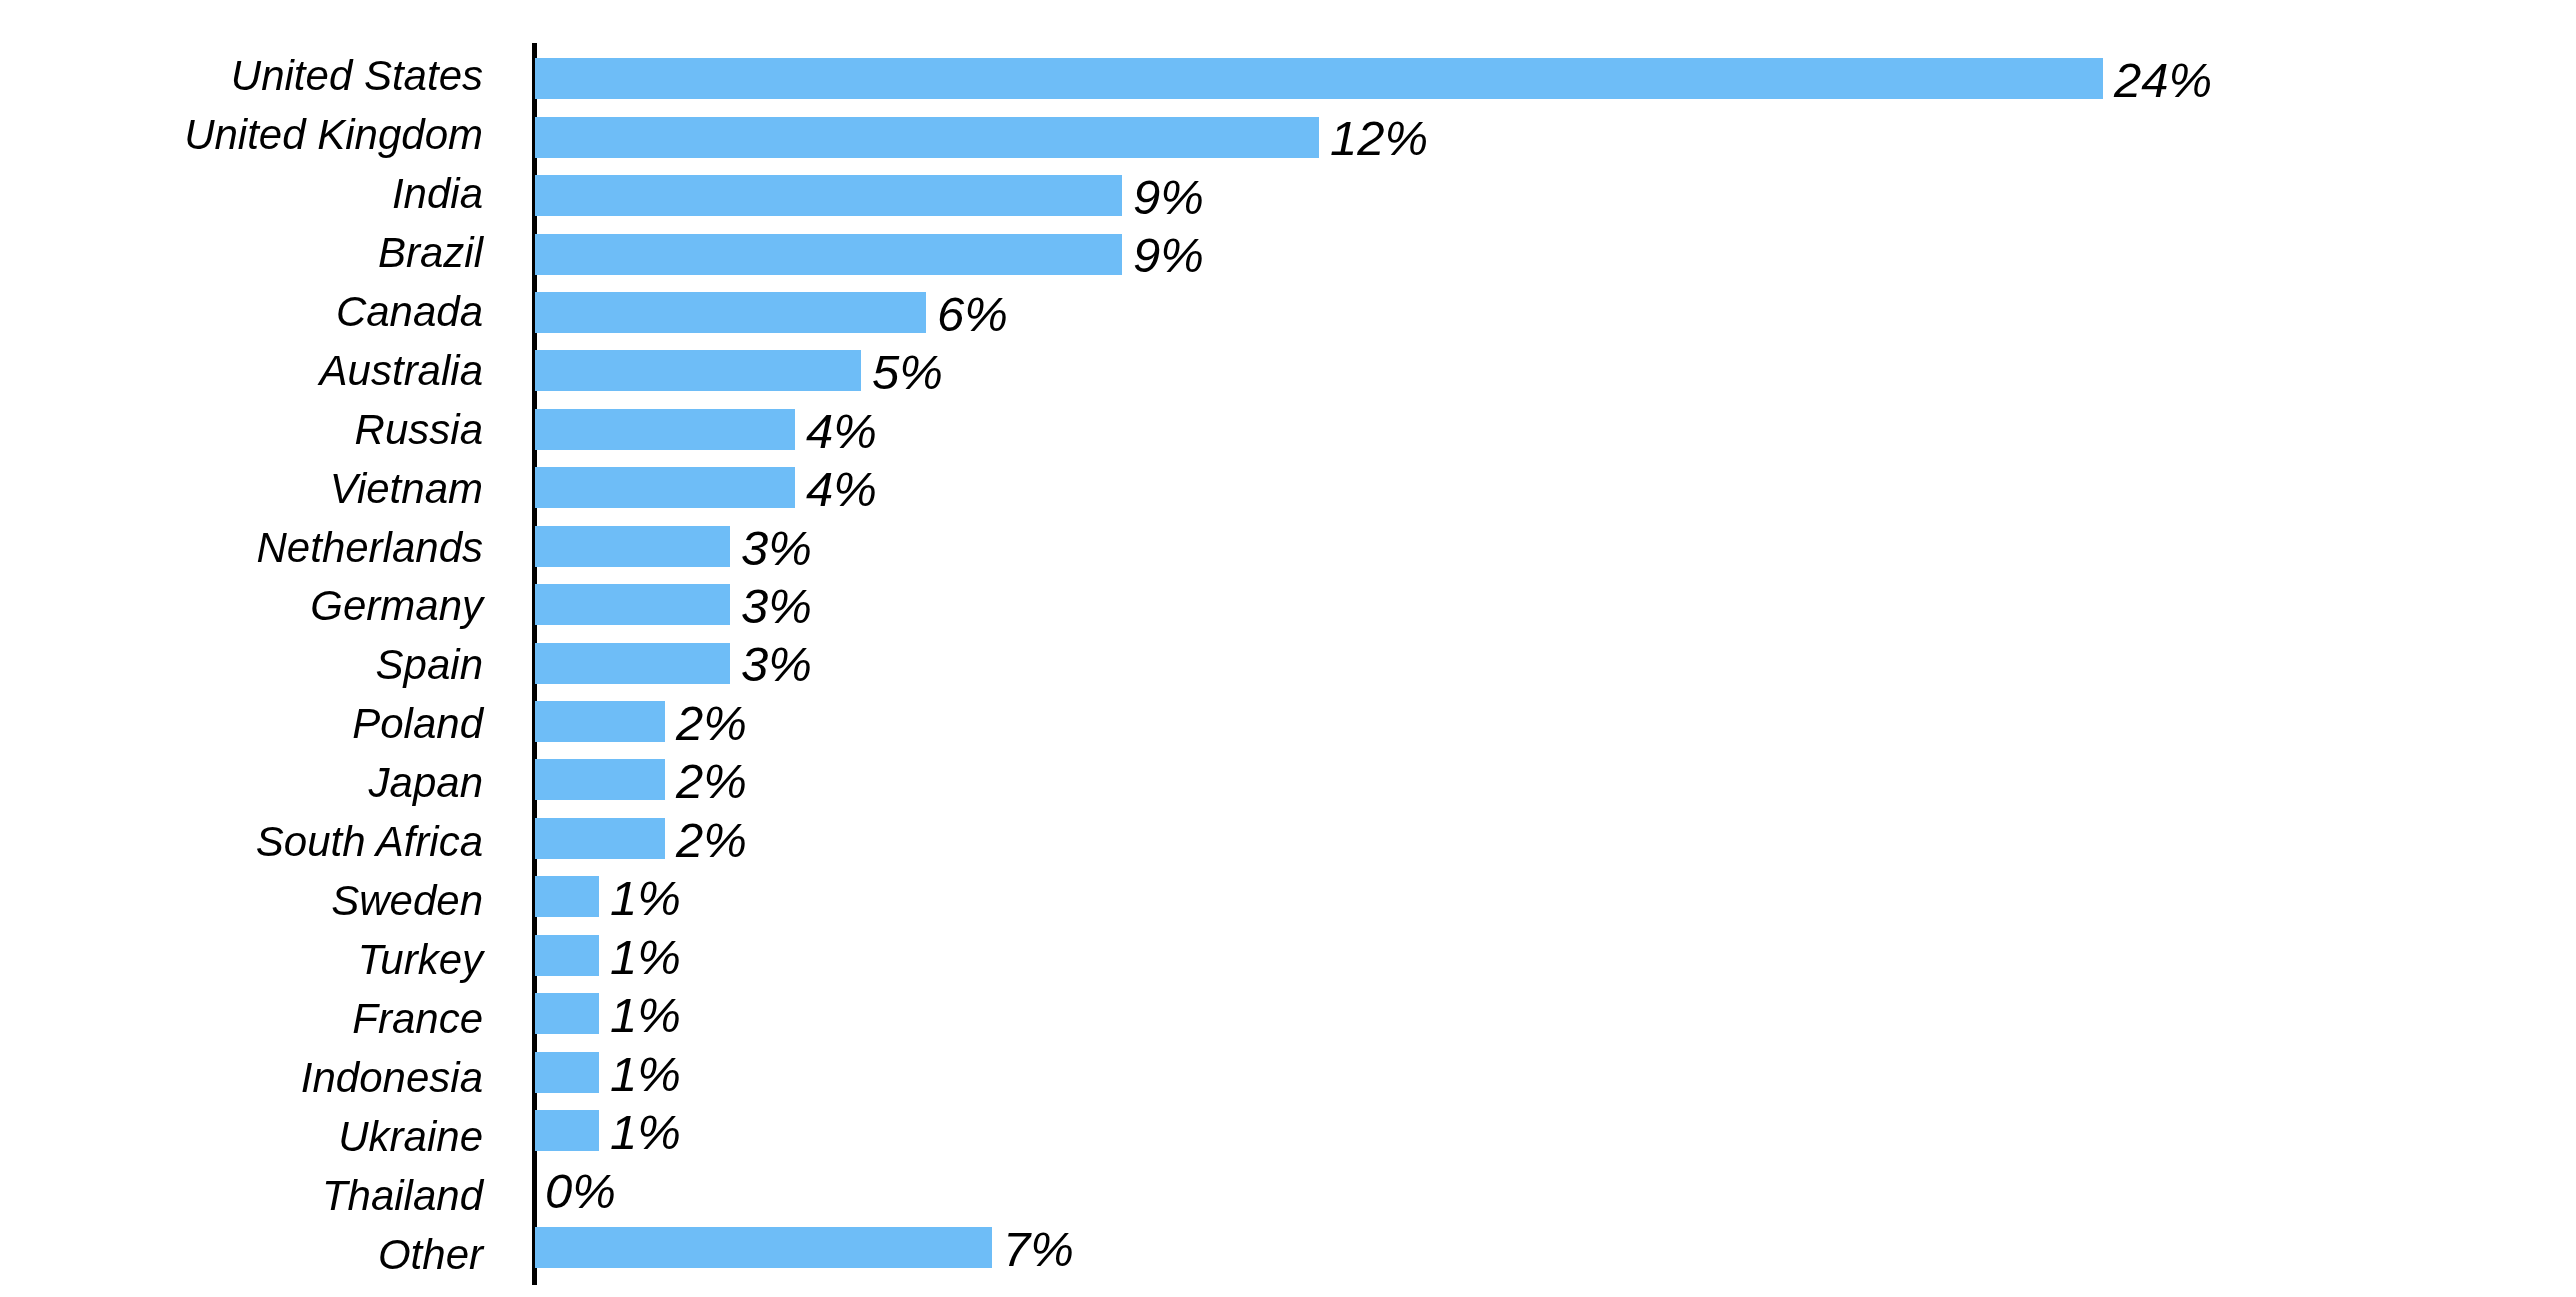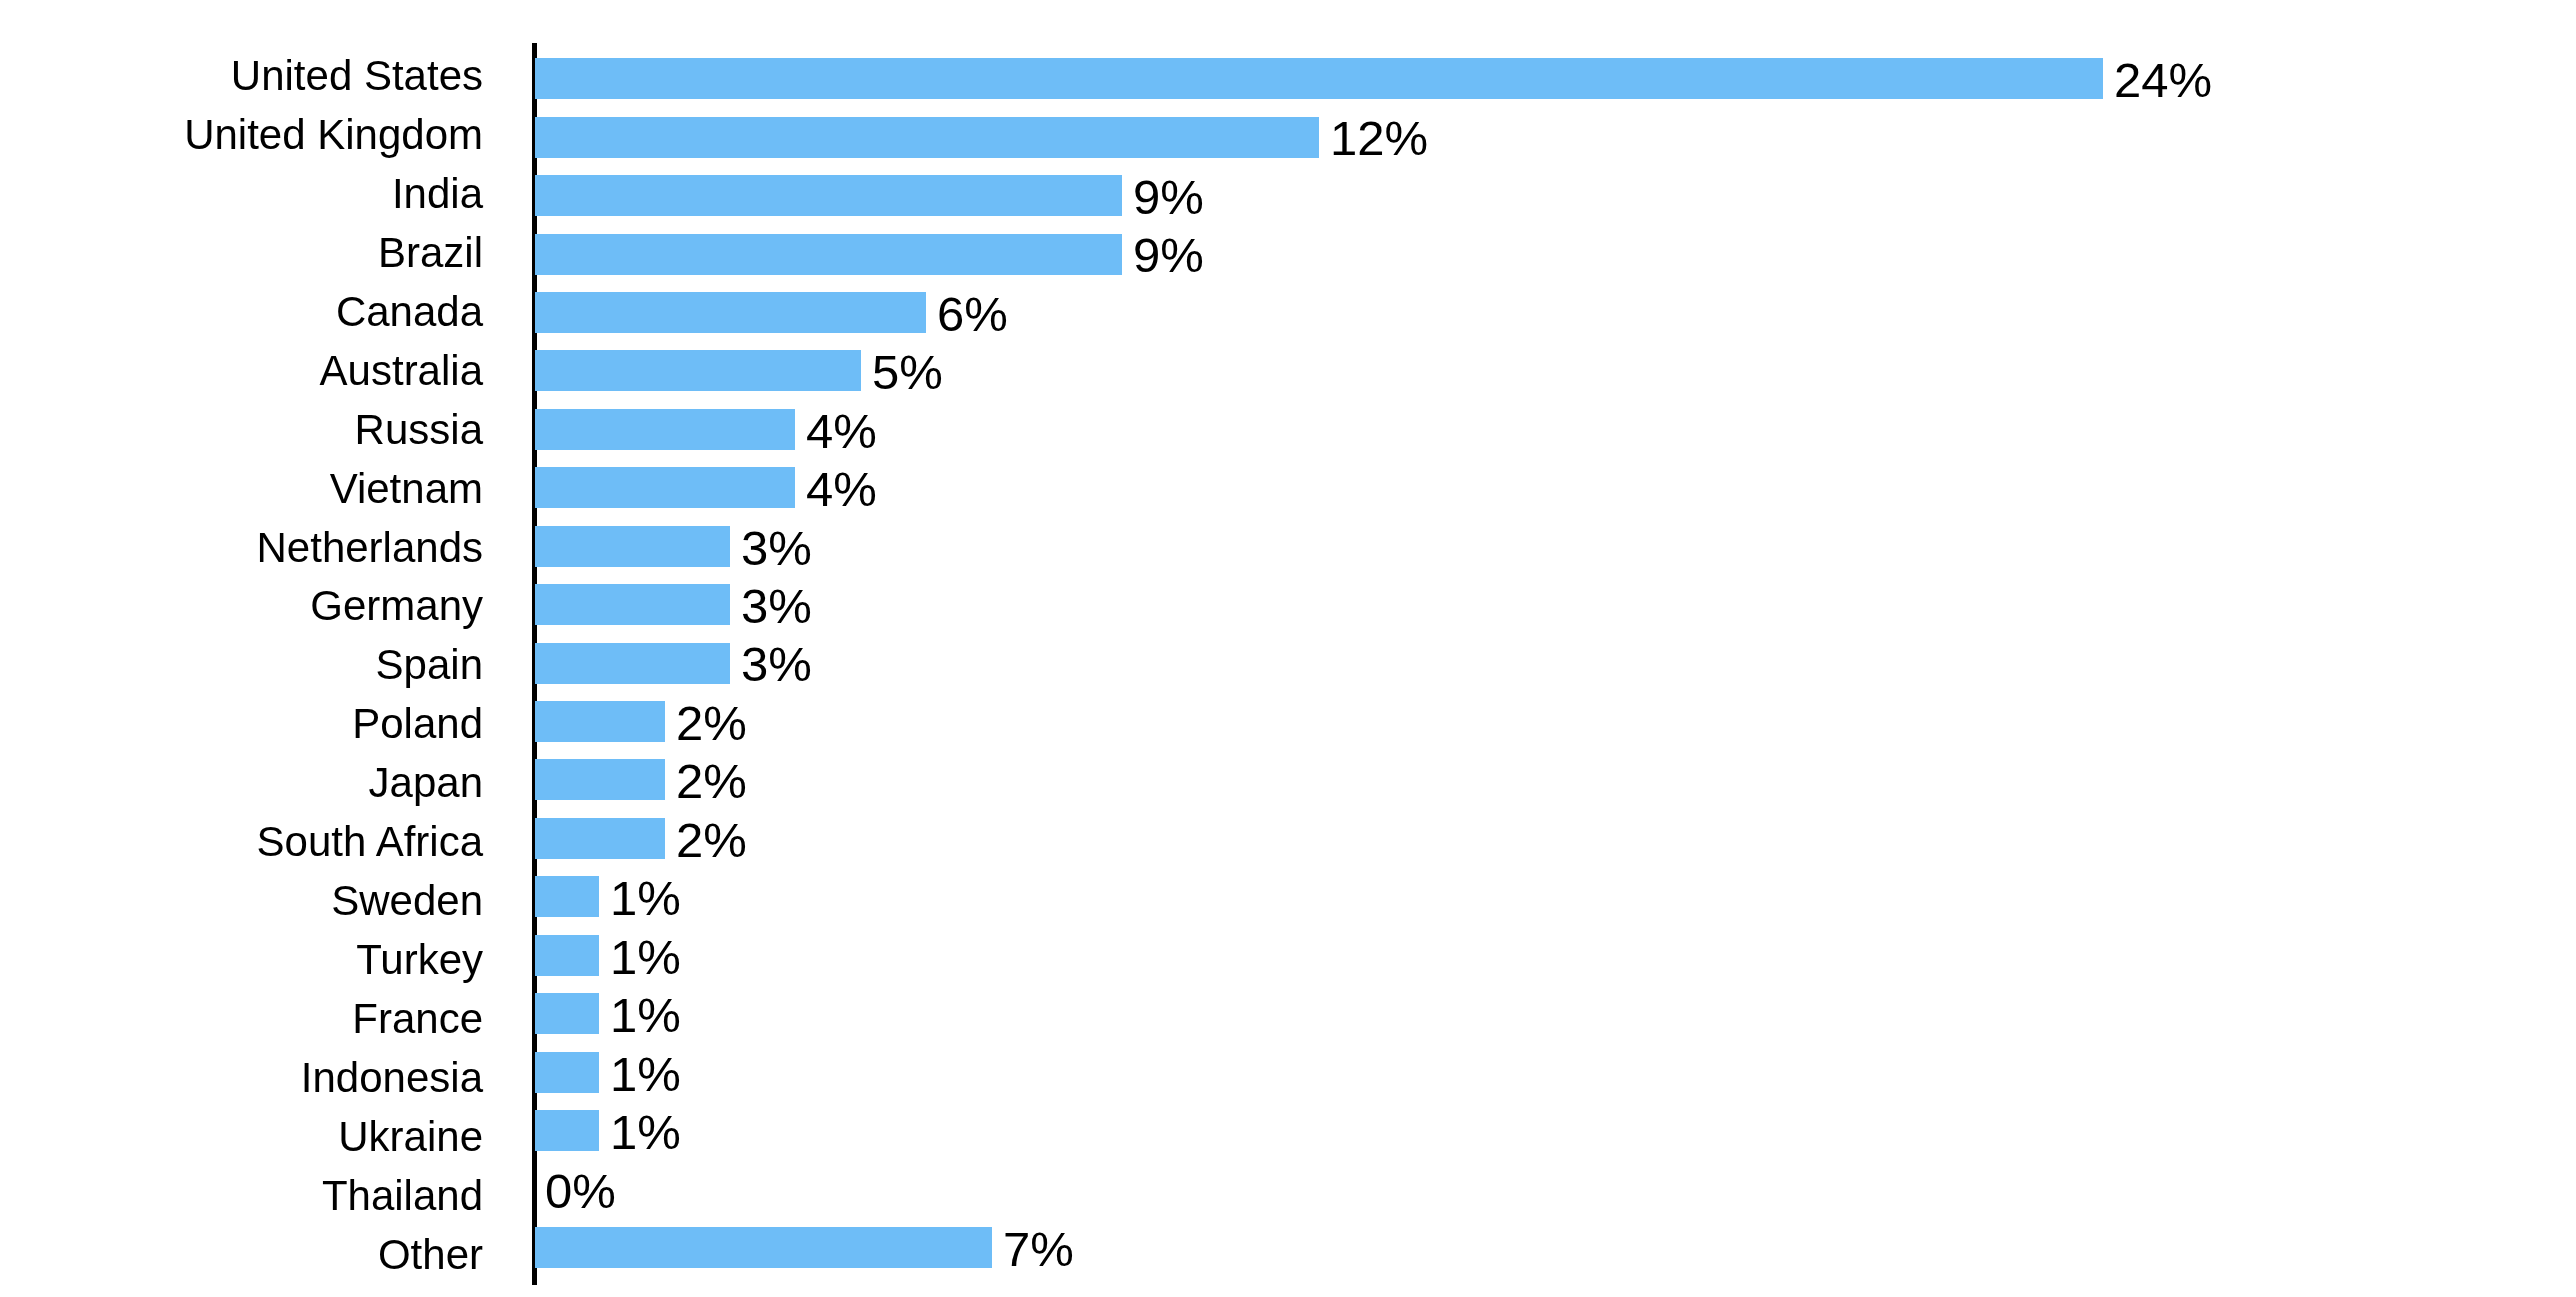--- a/index.html
+++ b/index.html
@@ -1,19 +1,19 @@
 <!DOCTYPE html>
 <html style="font-size:14.5px"><head>
 <meta charset="utf-8">
 <title>Horizontal bar chart</title>
 <style>
   html, body { margin:0; padding:0; background:#ffffff; }
   body { width:2576px; height:1297px; overflow:hidden;
          font-family:"Liberation Sans", sans-serif; }
-  #chart { position:relative; width:2576px; height:1297px; background:#ffffff; overflow:hidden; }
+  #chart { position:relative; width:2576px; height:1297px; background:#ffffff; overflow:hidden;font-style:italic; }
   
   .axis-line { position:absolute; left:532px; top:43px; width:5.1px; height:1242px;
                background:#000000; }
   
   .row { position:absolute; left:0; top:0; width:2576px; height:0; }
   
   .cat-label { position:absolute; right:2093px; text-align:right; white-space:nowrap;
                font-size:42px; line-height:0; color:#000000; transform:translateZ(0); }
   
   .bar { position:absolute; left:535px; background:#6ebdf7; }

